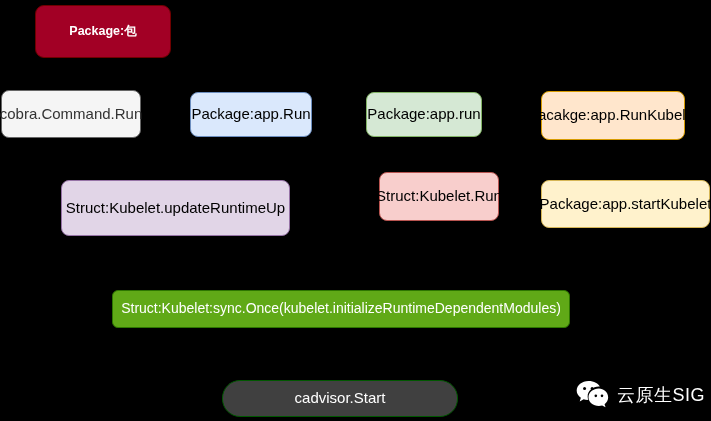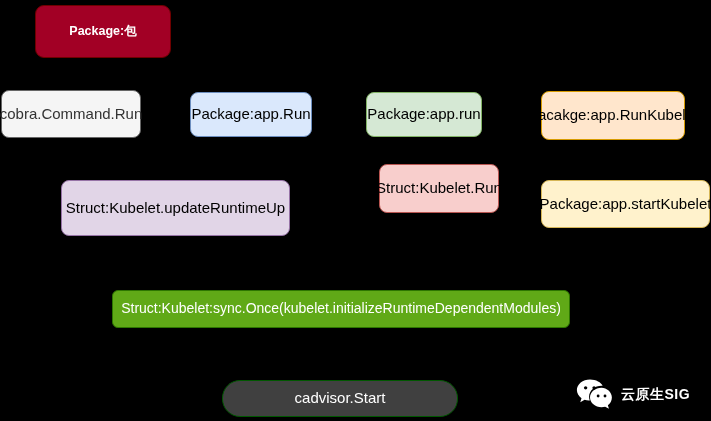--- a/index.html
+++ b/index.html
@@ -27,31 +27,31 @@
     display:flex;flex-direction:column;align-items:center;justify-content:center;
     font-size:12.5px;font-weight:bold;line-height:1.5;
     box-sizing:border-box;white-space:nowrap;margin-left:28px;
   }
   
   .n0{left:1px;  top:90px; width:140px;height:48px;}
   .n1{left:190px;top:92px; width:122px;height:45px;}
   .n2{left:366px;top:92px; width:116px;height:45px;}
   .n3{left:541px;top:91px; width:144px;height:49px;}
   .n4{left:61px; top:180px;width:229px;height:56px;}
-  .n5{left:379px;top:164px;width:120px;height:49px;}
+  .n5{left:379px;top:172px;width:120px;height:49px;}
   .n6{left:541px;top:180px;width:169px;height:48px;}
   .n7{left:112px;top:290px;width:458px;height:38px;font-size:14px;border-radius:6px;}
   .n8{left:222px;top:380px;width:236px;height:37px;font-size:15px;border-radius:6px;}
   
   .branding{
     position:absolute;left:575px;top:374px;width:130px;height:42px;
     display:flex;align-items:center;gap:6px;
   }
   .branding .txt{
-    color:#ffffff;font-size:14px;font-weight:700;letter-spacing:0.5px;
+    color:#ffffff;font-size:18px;font-weight:400;letter-spacing:0.5px;
     white-space:nowrap;
   }
   .wechat{width:40px;height:36px;display:block;}
 </style>
 </head>
 <body style="background: rgb(0, 0, 0);">
 
 <div class="legend" style="background: rgb(162, 0, 37); border-color: rgb(111, 0, 0); color: rgb(255, 255, 255);">
   <div>Package:包</div>
 </div>

